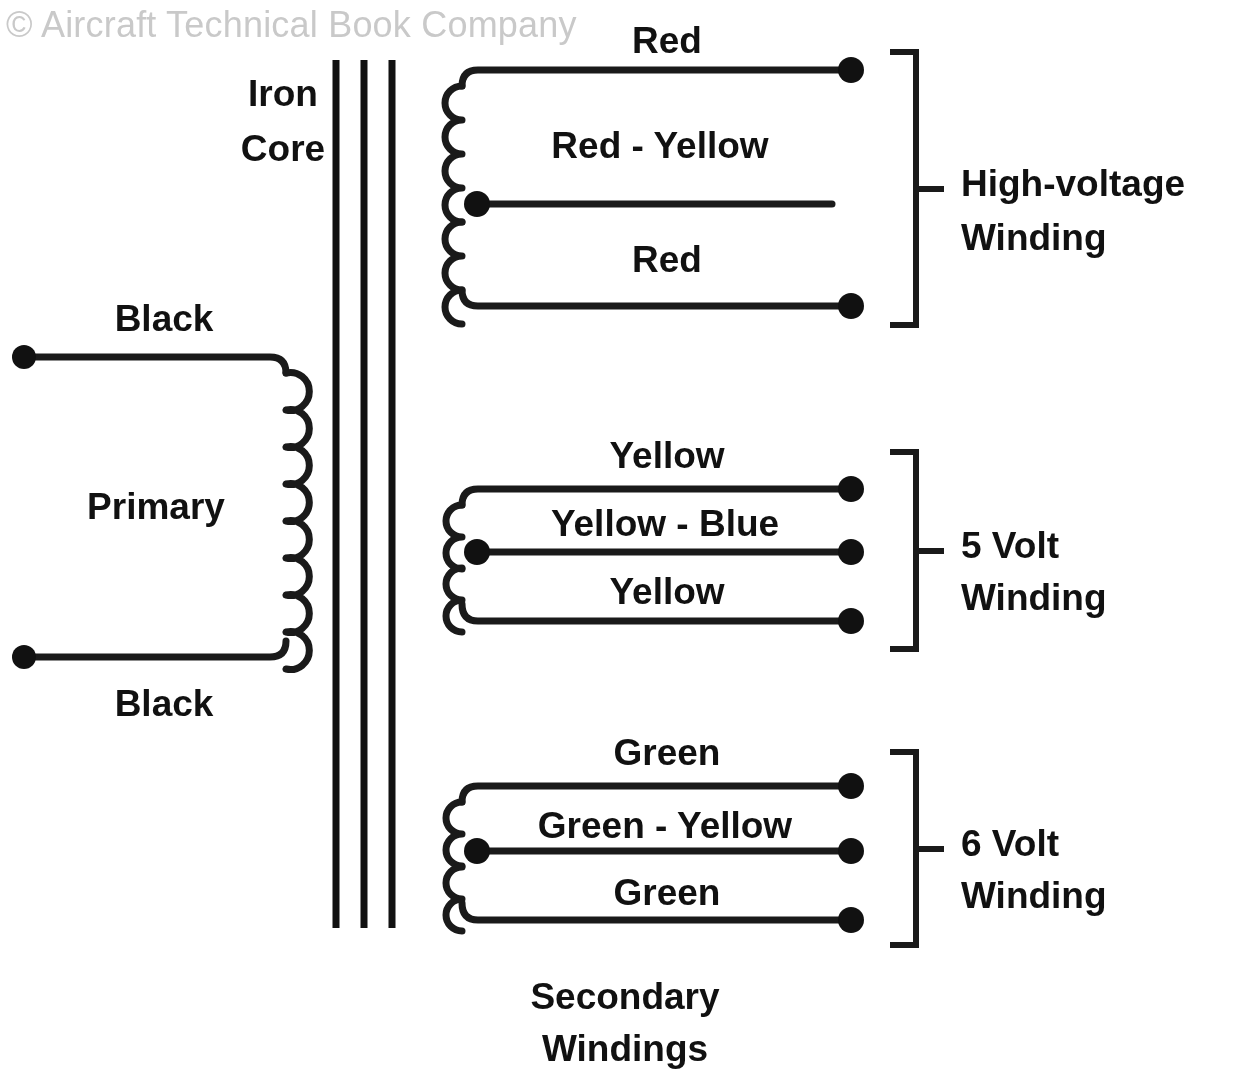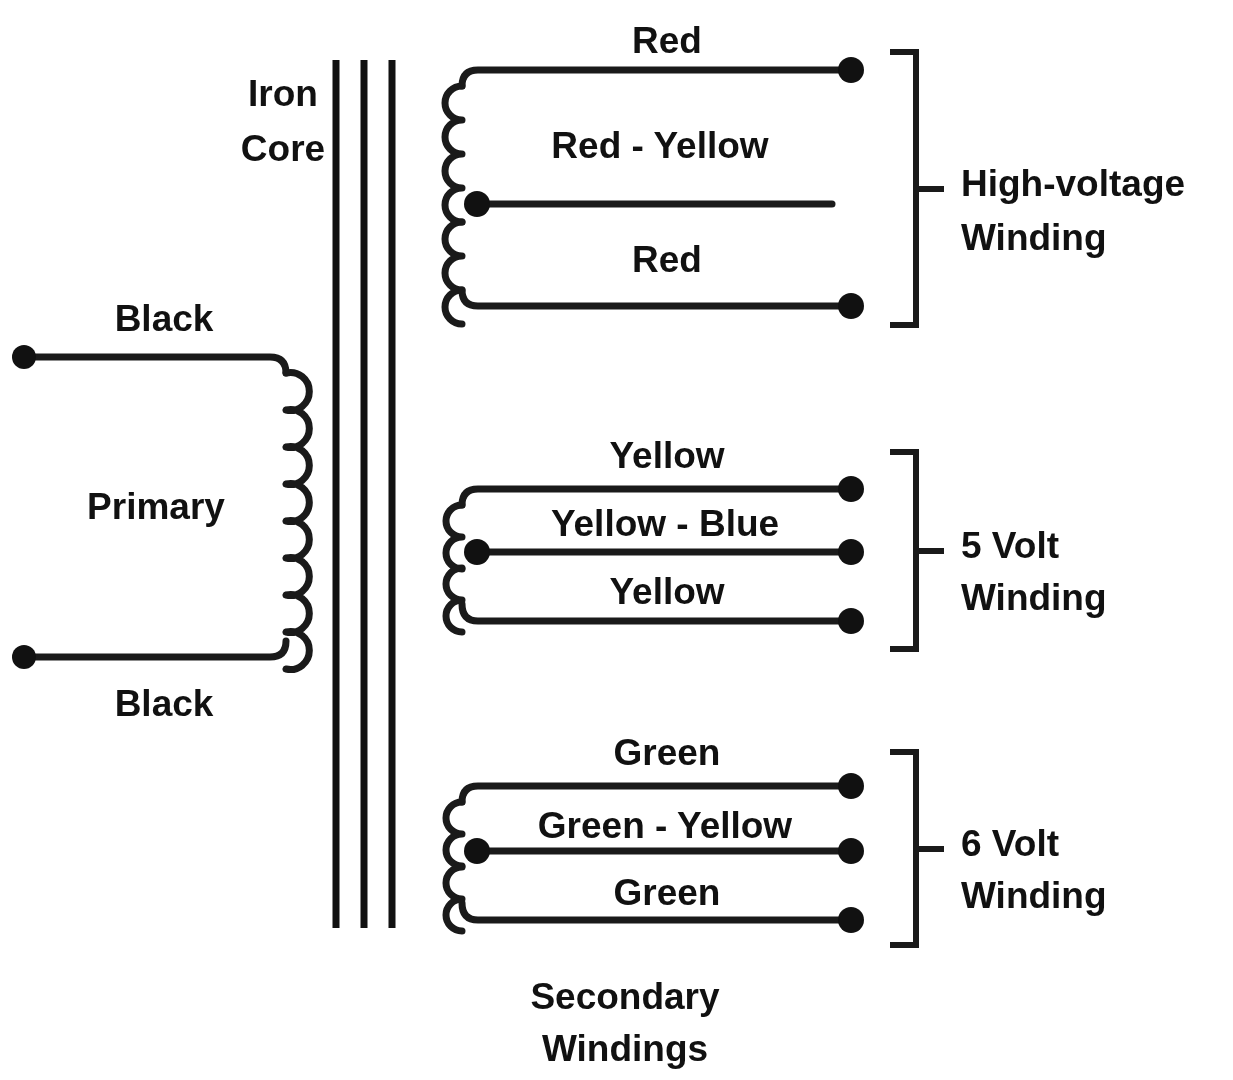--- a/index.html
+++ b/index.html
@@ -77,20 +77,21 @@
     letter-spacing: 0.2px;
     white-space: nowrap;
     user-select: none;
   }
 </style>
 </head>
 <body>
 
 <div id="diagram-root">
 
+  <div class="watermark">© Aircraft Technical Book Company</div>
 
   <svg id="schematic" viewBox="0 0 1233 1080" xmlns="http://www.w3.org/2000/svg">
 
     <g>
       <line class="core-lamination" x1="336" y1="60" x2="336" y2="928"></line>
       <line class="core-lamination" x1="364" y1="60" x2="364" y2="928"></line>
       <line class="core-lamination" x1="392" y1="60" x2="392" y2="928"></line>
     </g>
     <text class="lbl" x="283" y="106">Iron</text>
     <text class="lbl" x="283" y="161">Core</text>

